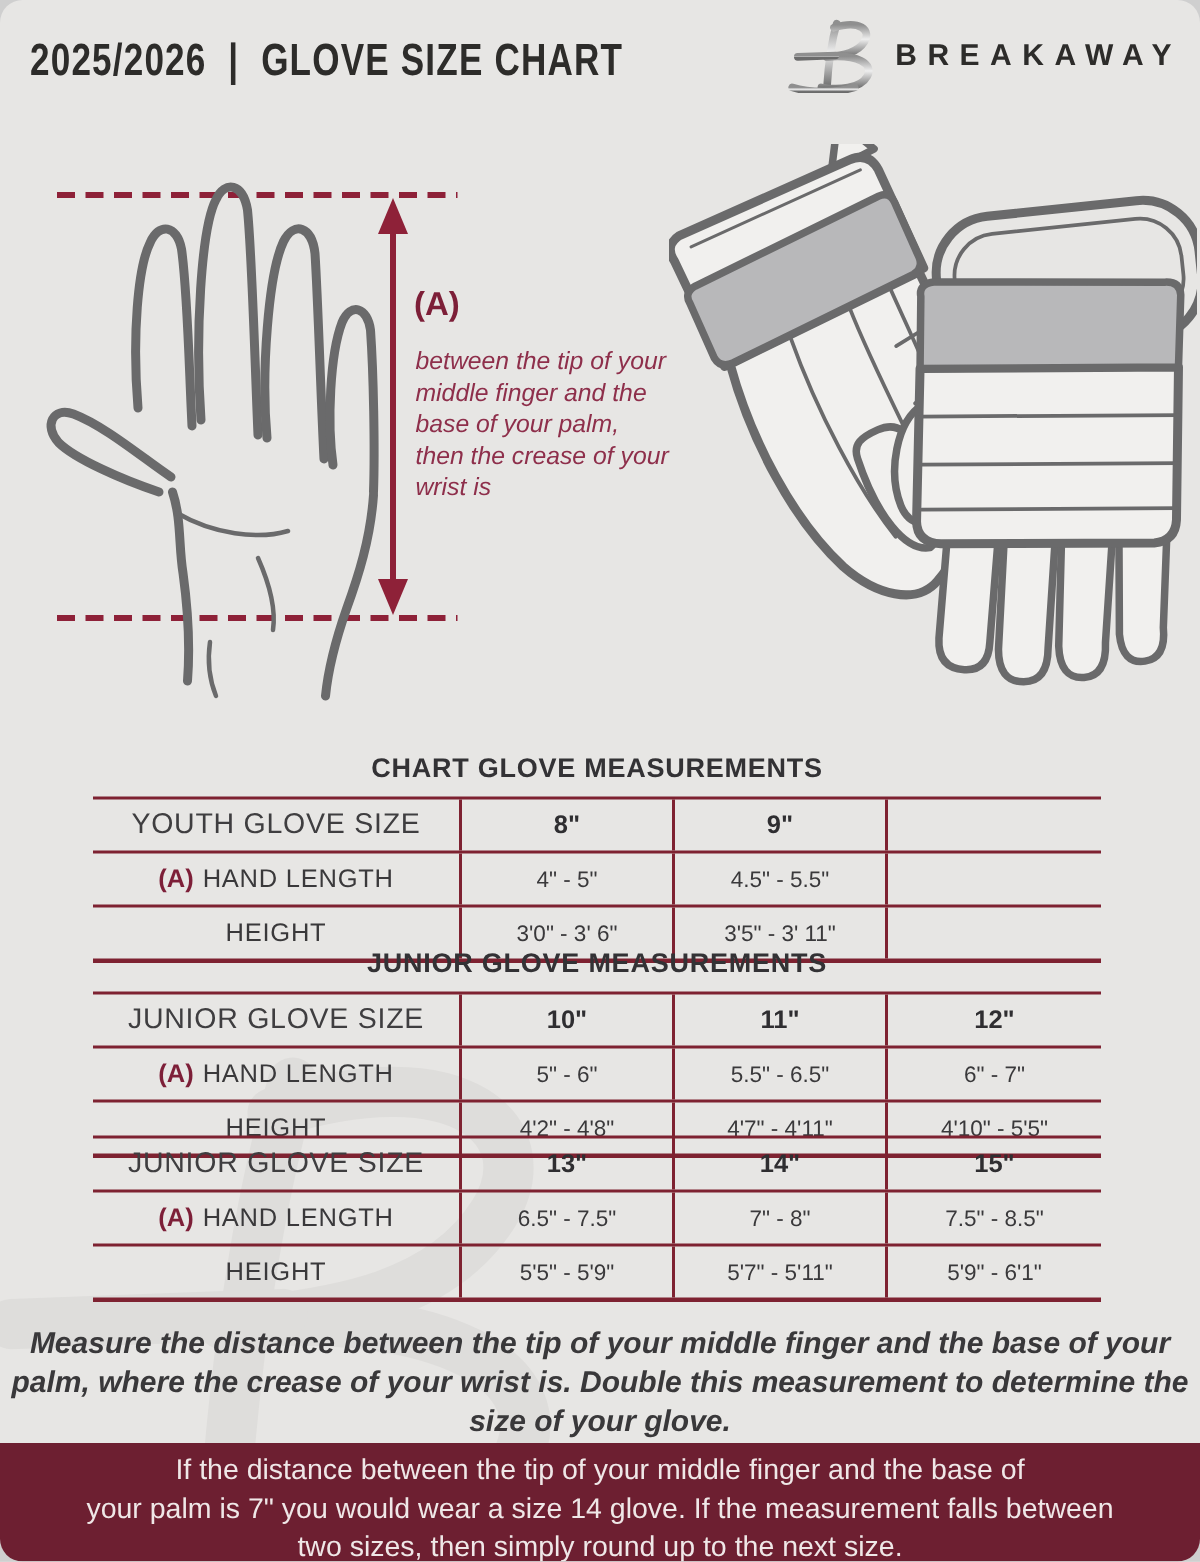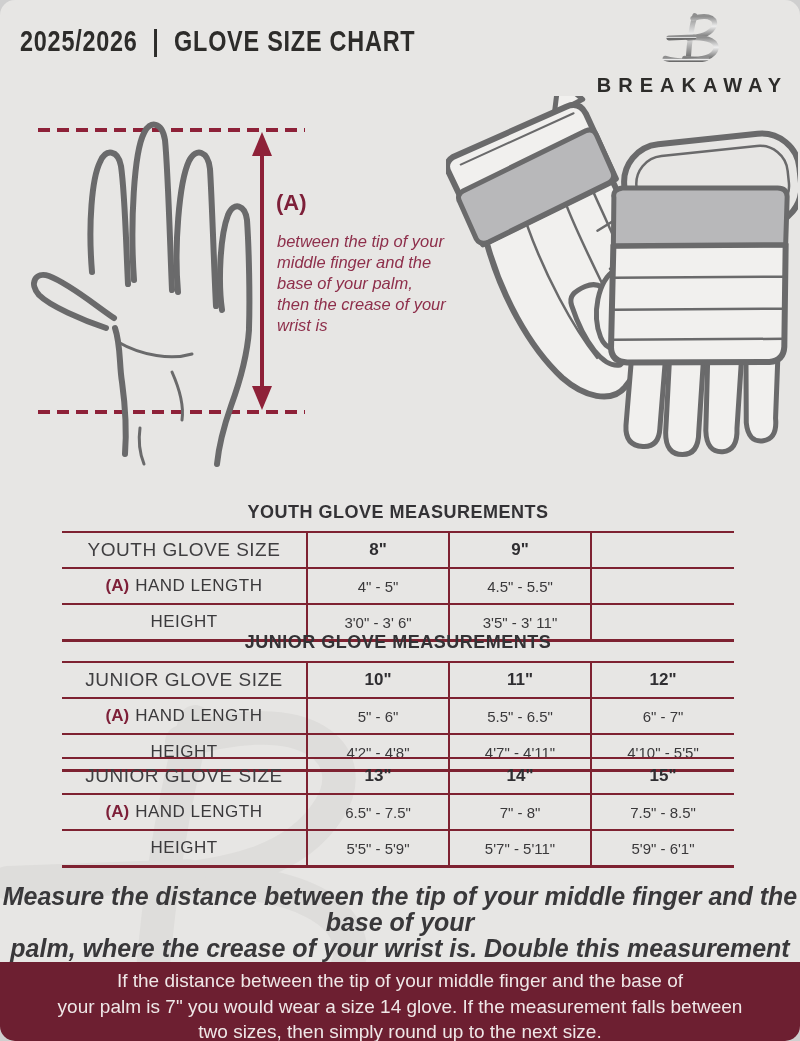--- a/index.html
+++ b/index.html
@@ -17,42 +17,42 @@
   .page{
     position:relative;width:800px;height:1041px;background:var(--bg);
     overflow:hidden;font-family:"Liberation Sans",sans-serif;margin:0 auto;border-radius:15px;
   }
   .page > *{position:absolute;}
   
   .hdr-title{
     left:20px;top:24px;font-size:30px;font-weight:bold;color:#2d2c2a;
     letter-spacing:1px;white-space:pre;transform:scaleX(.78);transform-origin:left center;
   }
-  .brand{right:12px;top:12px;display:flex;align-items:center;gap:12px;flex-direction:column;}
+  .brand{right:12px;top:12px;display:flex;align-items:center;gap:12px;}
   .brand-name{font-size:20px;font-weight:bold;letter-spacing:7px;color:#2d2c2a;}
   
   .a-label{left:276px;top:190px;font-size:22px;font-weight:bold;color:#7d1f38;}
   .instruction{left:277px;top:231px;font-size:16.5px;font-style:italic;color:var(--maroon-text);line-height:21px;}
   
   .section{left:62px;width:672px;}
   .sec-youth{top:502px;} .sec-junior{top:632px;} .sec-senior{top:757px;}
   .tbl-title{text-align:center;font-weight:bold;font-size:18px;letter-spacing:.5px;color:#333235;margin:0 0 8px 0;}
   .grid{border-top:2.5px solid var(--maroon);border-bottom:3px solid var(--maroon);}
   .grow{display:grid;grid-template-columns:246px 142px 142px 142px;height:34px;}
   .grow + .grow{border-top:2.5px solid var(--maroon);}
   .cell{display:flex;align-items:center;justify-content:center;gap:6px;height:100%;}
   .cell.sep{border-right:2.5px solid var(--maroon);}
   .lbl{font-size:17px;color:var(--ink);letter-spacing:.5px;}
   .lbl-big{font-size:19px;color:#3f3e40;letter-spacing:.5px;}
   .size-val{font-weight:bold;font-size:17px;color:#2f2e31;}
   .val{font-size:15px;color:var(--ink);}
   .aprefix{color:#7d1f38;font-weight:bold;font-size:17px;}
   
   .footnote{top:883px;left:0;width:100%;text-align:center;font-style:italic;font-weight:bold;
-    font-size:25px;line-height:26px;color:#39383a;}
+    font-size:20px;line-height:26px;color:#39383a;}
   .footerband{top:962px;left:0;width:100%;height:79px;background:var(--footer-bg);
     color:#efe7e7;font-size:19px;line-height:25.5px;text-align:center;
     padding-top:6px;box-sizing:border-box;}
   svg{display:block;}
 </style>
 </head>
 <body>
 
 <div class="page">
 
@@ -157,21 +157,21 @@
       <path d="M14,78 Q12,70 22,68 L176,60 Q186,59 187,68 L188,116 L16,126 Z" fill="#b8b8ba" stroke="#6a6a6b" stroke-width="5"></path>
       <g stroke="#6a6a6b" stroke-width="2.5">
         <path d="M18,158 L190,148"></path>
         <path d="M20,190 L191,180"></path>
         <path d="M22,220 L192,210"></path>
       </g>
     </g>
   </svg>
 
   <div class="section sec-youth">
-    <h2 class="tbl-title">YOUTH GLOVE MEASUREMENTS</h2>
+    <h2 class="tbl-title">CHART GLOVE MEASUREMENTS</h2>
     <div class="grid">
       <div class="grow">
         <div class="cell sep">
             <span class="lbl-big">YOUTH GLOVE SIZE</span>
           </div>
         <div class="cell sep">
             <span class="size-val">8"</span>
           </div>
         <div class="cell sep">
             <span class="size-val">9"</span>

